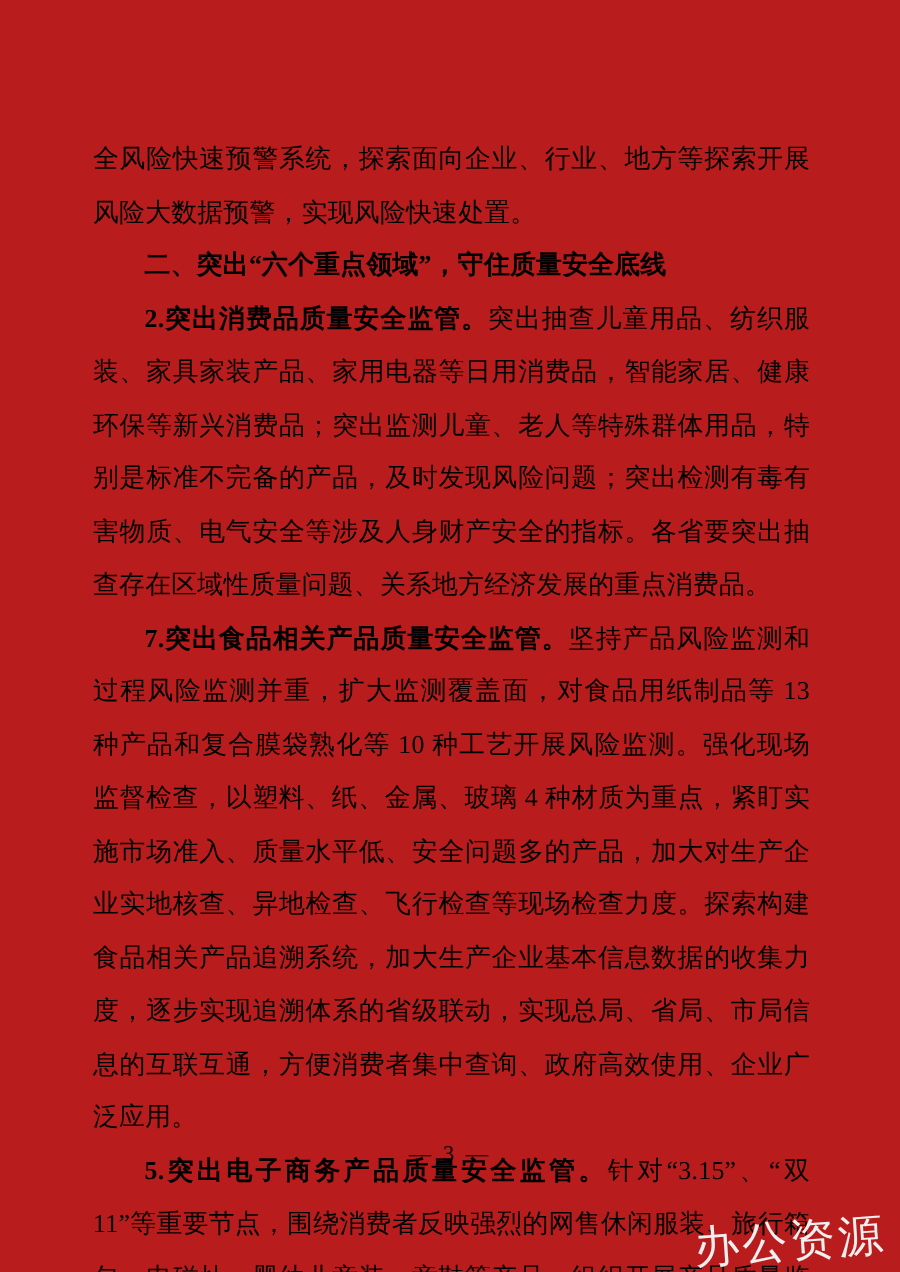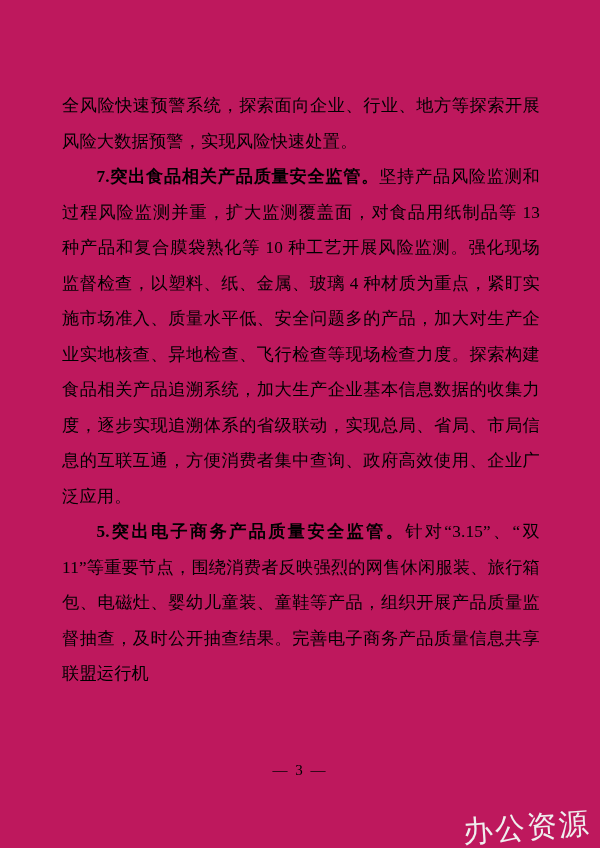--- a/index.html
+++ b/index.html
@@ -13,21 +13,21 @@
     font-family: "Liberation Serif", "DejaVu Serif", serif;
     color: #000000;
     position: relative;
     overflow: hidden;
   }
   .page {
     position: absolute;
     left: 0; top: 0;
     width: 600px;
     height: 848px;
-    background: #be185d;
+    background: #b91c1c;
   }
   .content {
     position: absolute;
     left: 62px;
     top: 88px;
     width: 478px;
   }
   p {
     margin: 0 0 0 0;
     font-size: 17.2px;
@@ -76,21 +76,27 @@
 </head>
 <body>
 
 <div class="page">
   <div class="content">
 
     <p class="para-block">
       <span>全风险快速预警系统，探索面向企业、行业、地方等探索开展风险大数据预警，实现风险快速处置。</span>
     </p>
 
+    <p class="para-block indent2 heading">
+      <span>二、突出“六个重点领域”，守住质量安全底线</span>
+    </p>
 
+    <p class="para-block indent2">
+      <span class="bold">2.突出消费品质量安全监管。</span><span>突出抽查儿童用品、纺织服装、家具家装产品、家用电器等日用消费品，智能家居、健康环保等新兴消费品；突出监测儿童、老人等特殊群体用品，特别是标准不完备的产品，及时发现风险问题；突出检测有毒有害物质、电气安全等涉及人身财产安全的指标。各省要突出抽查存在区域性质量问题、关系地方经济发展的重点消费品。</span>
+    </p>
 
     <p class="para-block indent2">
       <span class="bold">7.突出食品相关产品质量安全监管。</span><span>坚持产品风险监测和过程风险监测并重，扩大监测覆盖面，对食品用纸制品等 13 种产品和复合膜袋熟化等 10 种工艺开展风险监测。强化现场监督检查，以塑料、纸、金属、玻璃 4 种材质为重点，紧盯实施市场准入、质量水平低、安全问题多的产品，加大对生产企业实地核查、异地检查、飞行检查等现场检查力度。探索构建食品相关产品追溯系统，加大生产企业基本信息数据的收集力度，逐步实现追溯体系的省级联动，实现总局、省局、市局信息的互联互通，方便消费者集中查询、政府高效使用、企业广泛应用。</span>
     </p>
 
     <p class="para-block indent2">
       <span class="bold">5.突出电子商务产品质量安全监管。</span><span>针对“3.15”、“双 11”等重要节点，围绕消费者反映强烈的网售休闲服装、旅行箱包、电磁灶、婴幼儿童装、童鞋等产品，组织开展产品质量监督抽查，及时公开抽查结果。完善电子商务产品质量信息共享联盟运行机</span>
     </p>
 
   </div>

